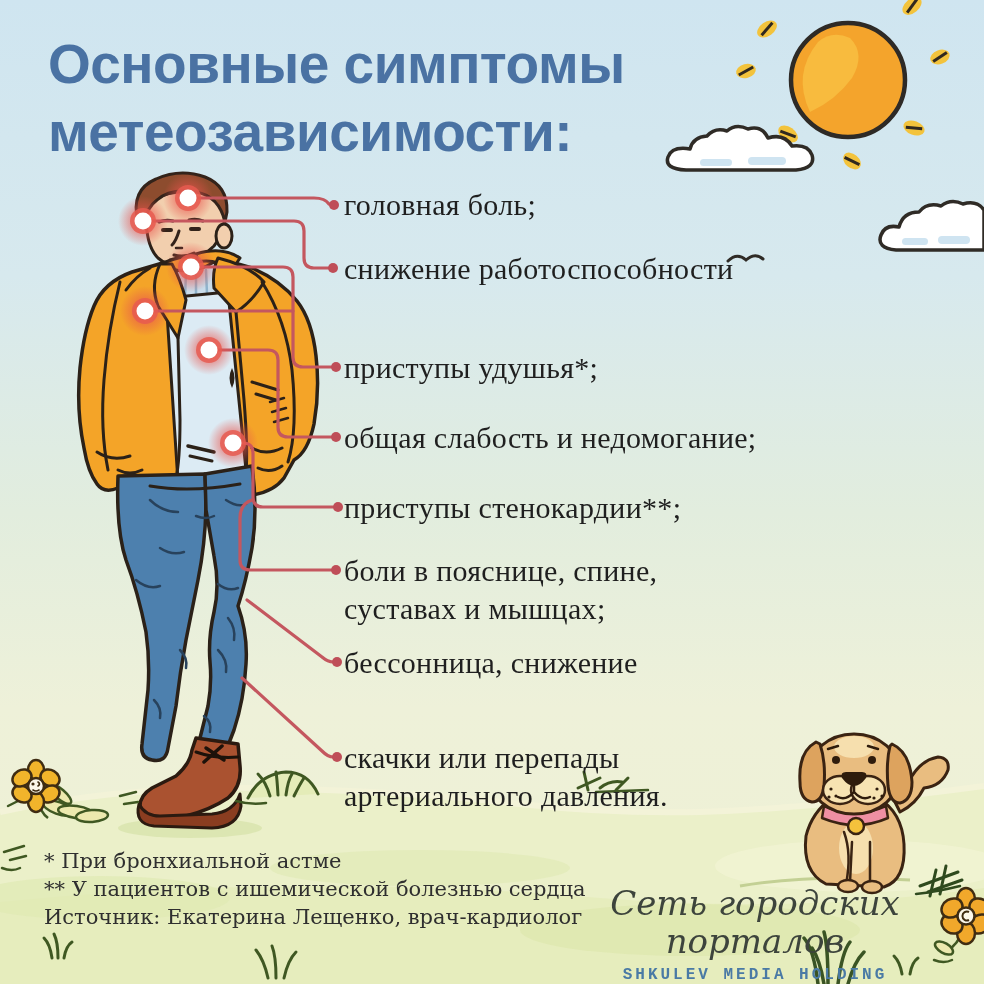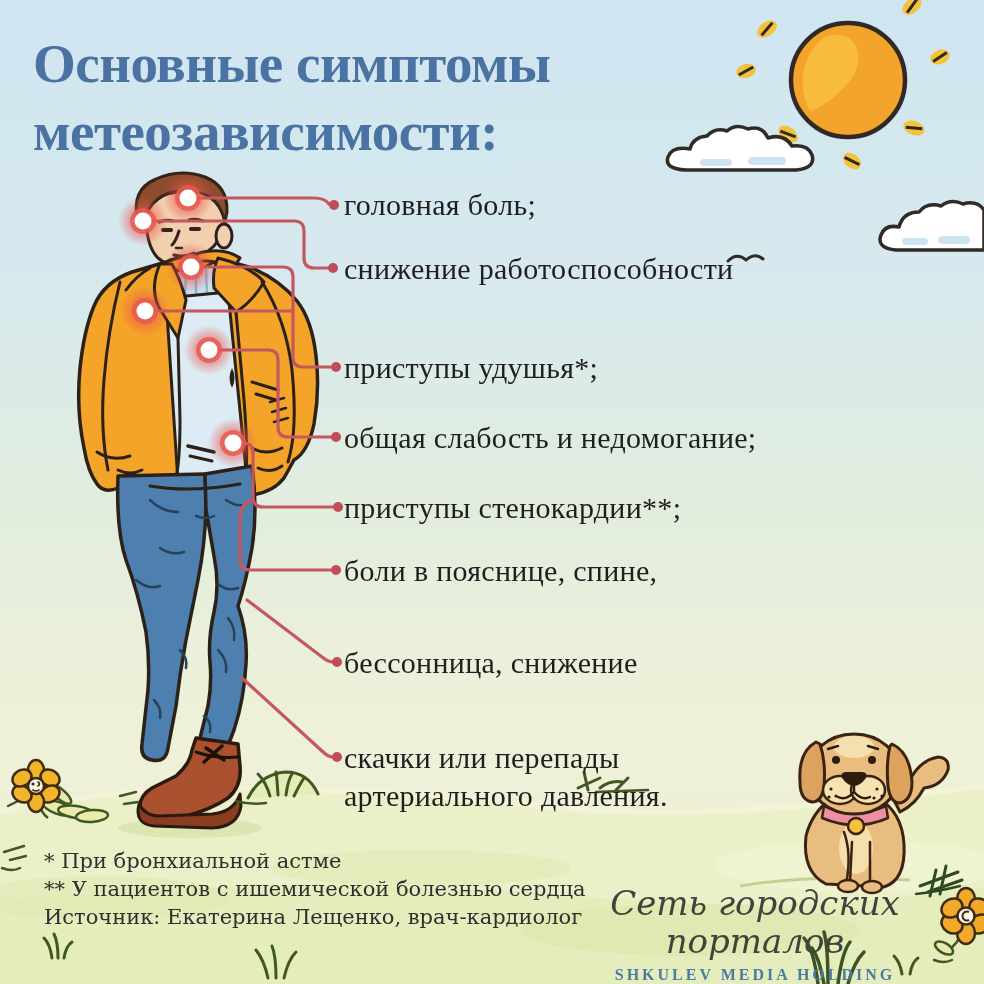--- a/index.html
+++ b/index.html
@@ -1,29 +1,29 @@
 <!DOCTYPE html>
 <html><head>
 <meta charset="utf-8">
 <style>
   html,body{margin:0;padding:0;}
   body{width:984px;height:984px;overflow:hidden;position:relative;
        font-family:"DejaVu Serif", serif;}
   .stage{position:absolute;inset:0;width:984px;height:984px;
        background:linear-gradient(180deg,#cfe5f0 0%,#d7e9ee 28%,#e2edde 52%,#eef1d9 72%,#eef0d2 100%);}
   svg.canvas{position:absolute;left:0;top:0;}
-  .title{position:absolute;left:33px;top:30px;
-       font-family:Liberation Serif, serif;font-weight:bold;
+  .title{position:absolute;left:48px;top:30px;
+       font-family:Liberation Sans, sans-serif;font-weight:bold;
        font-size:55px;line-height:68px;color:#4a72a3;letter-spacing:-0.5px;}
   .symptom{position:absolute;left:344px;color:#1f1f1f;
        font-size:30px;line-height:38px;letter-spacing:0.3px;white-space:nowrap;font-family:Liberation Serif, serif;}
   .footnote{position:absolute;left:44px;color:#2f2f2f;font-size:21px;white-space:nowrap;}
   .brand{position:absolute;left:575px;top:884px;width:360px;text-align:center;}
   .brand .network{font-style:italic;font-size:34px;color:#3d443c;line-height:38px;text-align:center;}
-  .brand .holding{font-family:Liberation Serif, serif;font-weight:bold;
+  .brand .holding{font-family:Liberation Mono, monospace;font-weight:bold;
        font-size:16px;letter-spacing:3px;color:#4a7aa5;margin-top:6px;}
 </style>
 </head>
 <body>
 
 <div class="stage">
 
 <svg class="canvas" width="984" height="984" viewBox="0 0 984 984">
   <defs>
     <radialGradient id="mg" cx="50%" cy="50%" r="50%">
@@ -372,20 +372,21 @@
   <div>приступы удушья*;</div>
 </div>
 <div class="symptom" style="top:419px">
   <div>общая слабость и недомогание;</div>
 </div>
 <div class="symptom" style="top:489px">
   <div>приступы стенокардии**;</div>
 </div>
 <div class="symptom" style="top:552px">
   <div>боли в пояснице, спине,</div>
+  <div>суставах и мышцах;</div>
 </div>
 <div class="symptom" style="top:644px">
   <div>бессонница, снижение</div>
 </div>
 <div class="symptom" style="top:739px">
   <div>скачки или перепады</div>
   <div>артериального давления.</div>
 </div>
 
 <div class="footnote" style="top:849px">* При бронхиальной астме</div>

